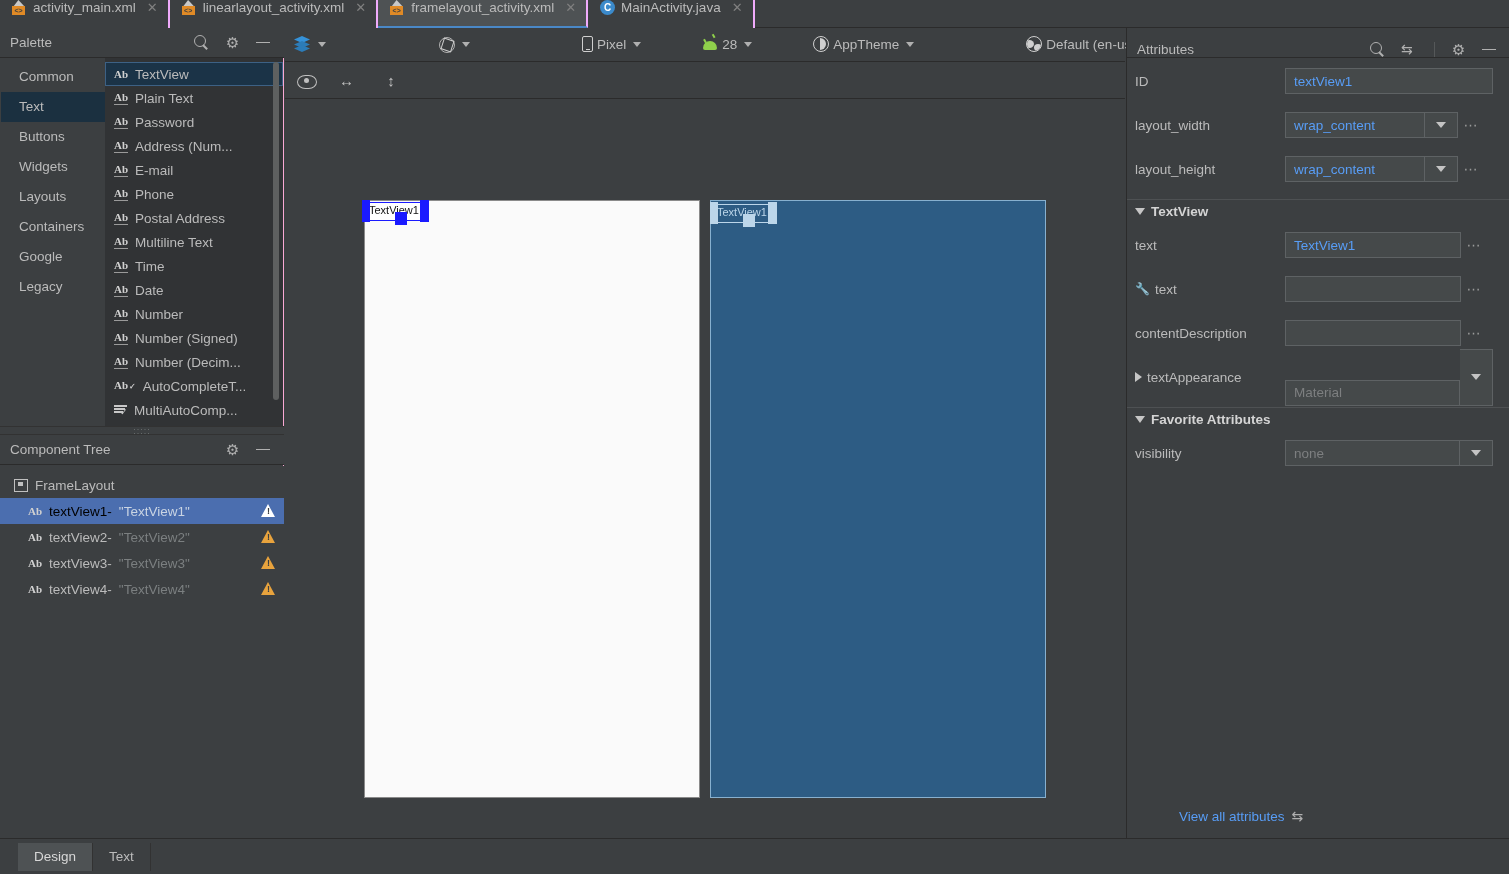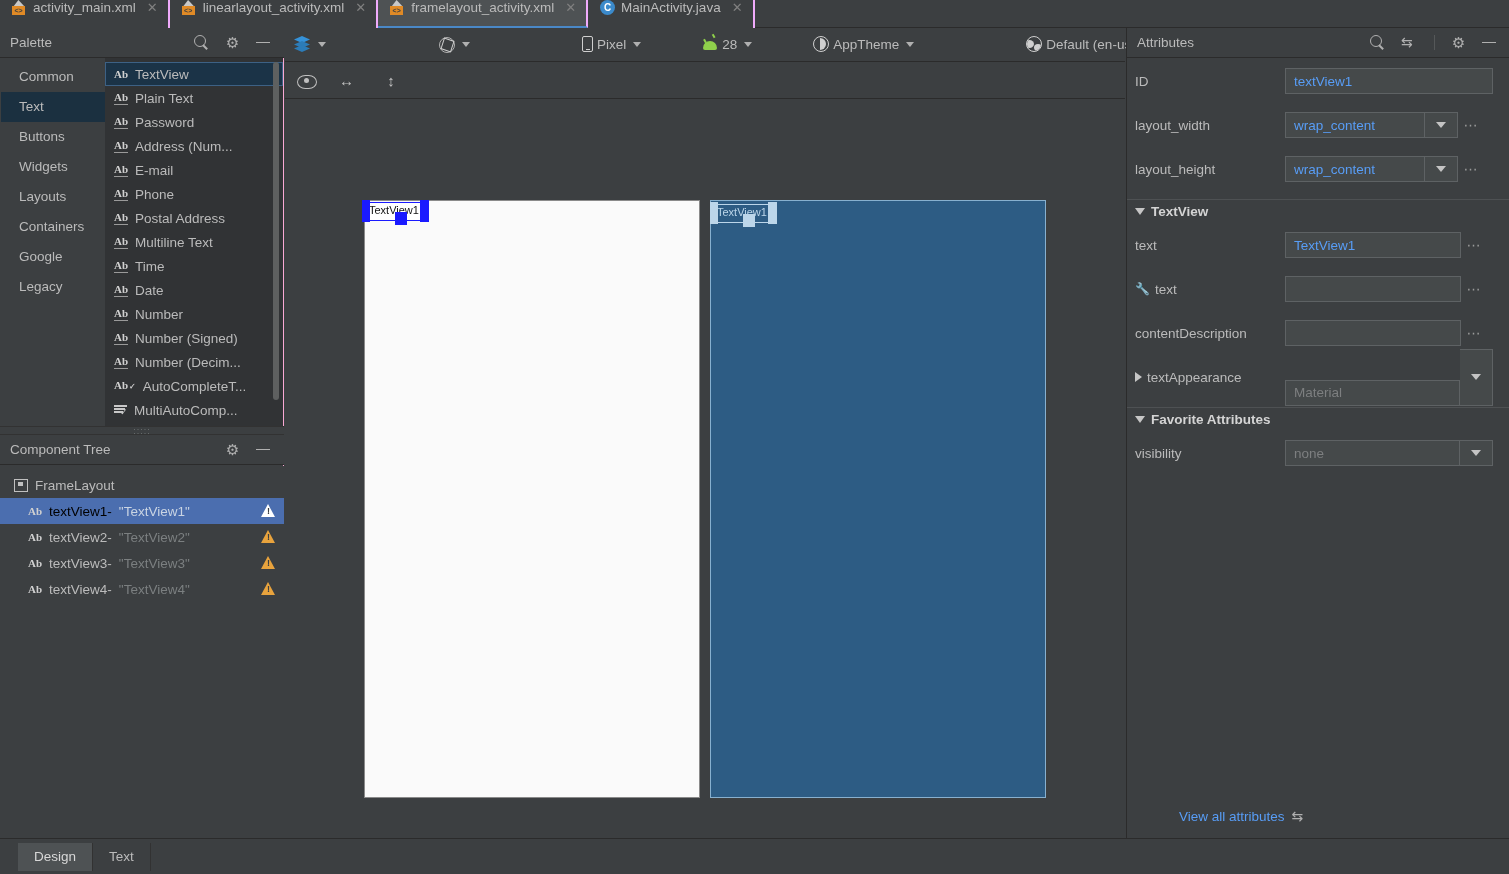--- a/index.html
+++ b/index.html
@@ -244,21 +244,21 @@
   #w-bp .hdl.h2 { left:28px; top:9px; width:12px; height:13px; }
   #w-bp .hdl.h3 { left:53px; top:-3px; width:9px; height:22px; }
 
   
   #rightpanel {
     position:absolute; left:1126px; top:28px; width:383px; height:810px;
     background:#3c3f41; border-left:1px solid #2b2b2b;
   }
   #attr-header {
     position:absolute; left:0; top:0; width:383px; height:30px;
-    display:flex; align-items:center; padding-left:10px; border-bottom:1px solid #2b2b2b;
+    display:flex; align-items:flex-end; padding-left:10px; border-bottom:1px solid #2b2b2b;
   }
   #attr-header .ttl { flex:1; font-size:13.5px; color:#bbbbbb; }
   .icn-swap { width:17px;height:13px;position:relative;color:#b0b0b0;font-size:14px;line-height:13px;}
   .vsep { width:1px;height:15px;background:#555859; }
 
   #attrs { position:absolute; left:0; top:31px; width:383px; height:760px; padding-top:8px; }
   .arow { display:flex; align-items:center; height:28px; padding-left:8px; margin-bottom:16px; }
   .arow .alab { width:150px; font-size:13.5px; color:#bbbbbb; display:flex; align-items:center; gap:5px;}
   .afield {
     height:26px; background:#45494a; border:1px solid #5e6264; display:flex; align-items:center;

